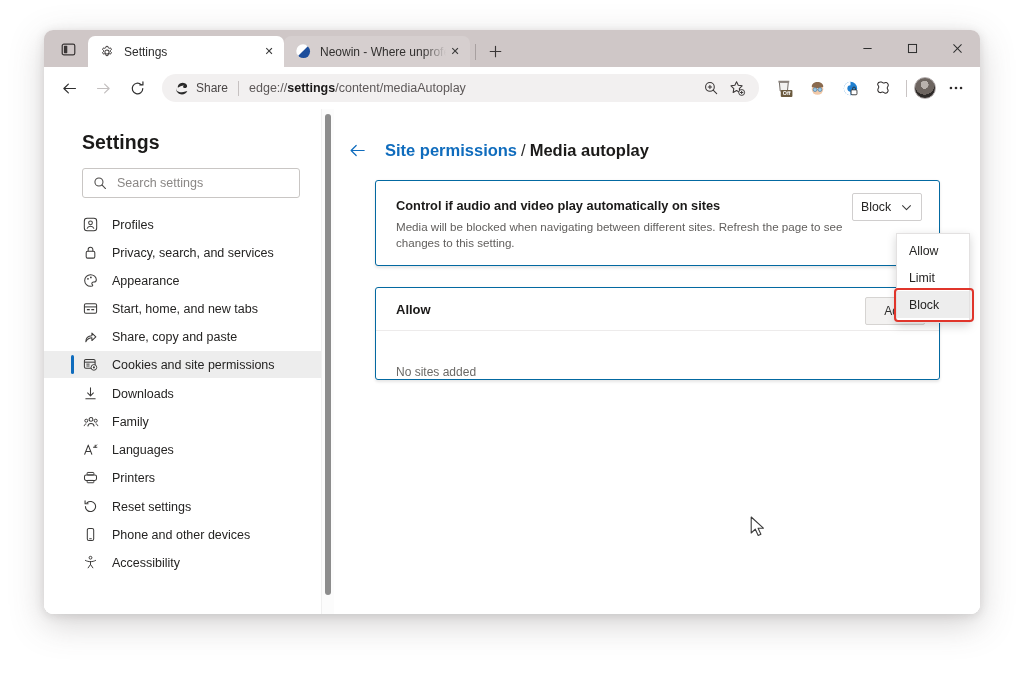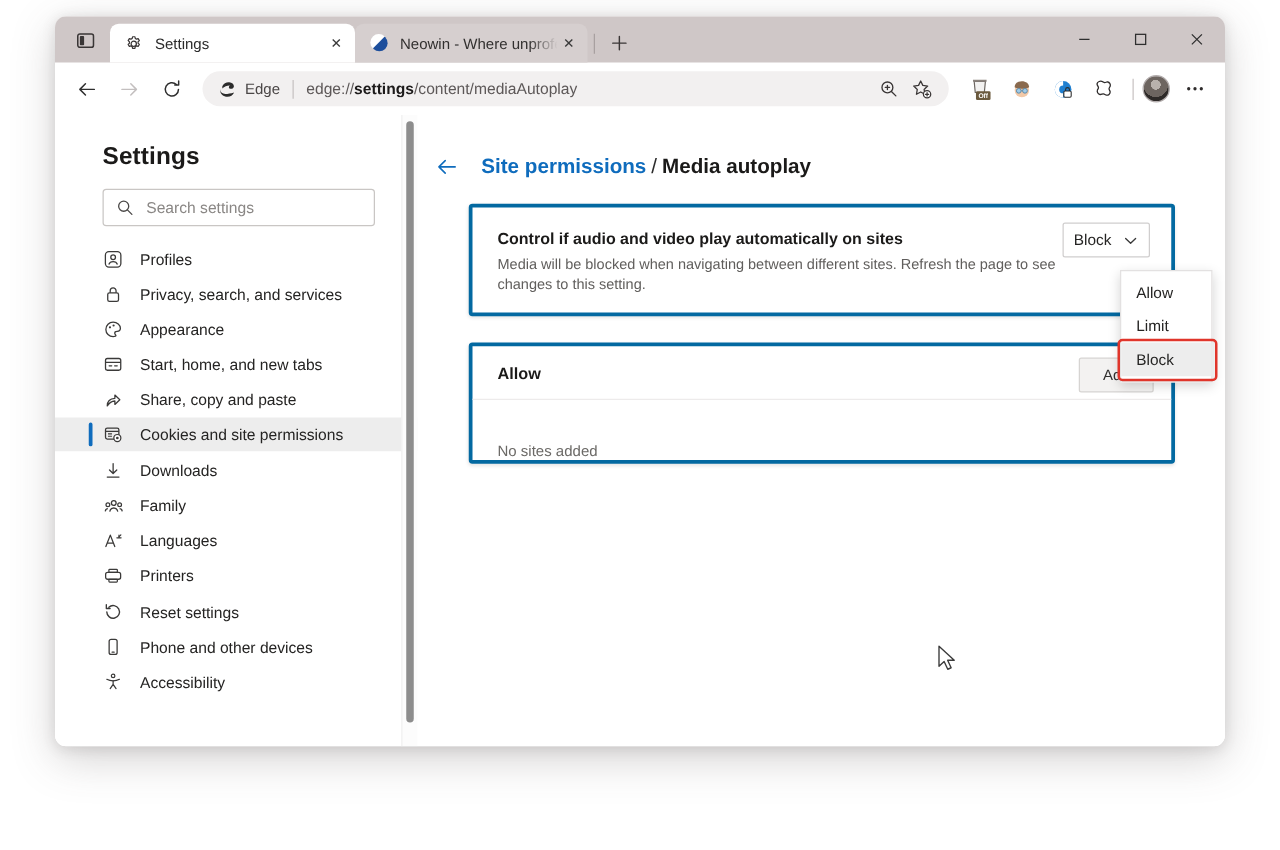--- a/index.html
+++ b/index.html
@@ -7,21 +7,21 @@
     width: 1024px; height: 680px;
     background: #ffffff;
     font-family: "Liberation Sans", sans-serif;
     overflow: hidden;
   }
   #root { position: relative; width: 1024px; height: 680px; background: #ffffff; }
 
   
   .window {
     position: absolute;
-    left: 44px; top: 13px;
+    left: 44px; top: 30px;
     width: 936px; height: 584px;
     background: #ffffff;
     border-radius: 9px;
     box-shadow: 0 10px 34px rgba(90,80,80,0.26), 0 2px 10px rgba(90,80,80,0.16);
     overflow: hidden;
   }
 
   
   .tabstrip {
     position: relative;
@@ -187,21 +187,21 @@
   .back-arrow { width: 22px; flex: 0 0 22px; color: #0f6cbd; display:flex; align-items:center; }
   .crumb { font-size: 16.5px; margin-left: 15px; }
   .crumb-link { color: #0f6cbd; font-weight: 600; }
   .crumb-sep { color: #2b2b2b; margin: 0 4px; }
   .crumb-cur { color: #1b1a19; font-weight: 600; }
 
   .card {
     margin: 0 0 0 41px;
     width: 565px;
     background: #ffffff;
-    border: 3px solid #0369a1;
+    border: 1px solid #0369a1;
     border-radius: 3px;
     box-shadow: 0 1.2px 3px rgba(0,0,0,0.10);
     box-sizing: border-box;
   }
   #card-control { margin-top: 20px; padding: 17px 20px 15px 20px; position: relative; }
   .ctl-title { font-size: 12.8px; font-weight: 700; color: #1b1a19; }
   .ctl-desc { font-size: 11.6px; color: #605e5c; line-height: 15.5px; margin-top: 6px; width: 455px; }
 
   #card-allow { margin-top: 21px; }
   .allow-head {
@@ -341,21 +341,21 @@
           <path d="M14.75 1.9v3.3h-3.3" stroke="#2e2e2e" stroke-width="1.25" fill="none" stroke-linecap="round" stroke-linejoin="round"></path>
         </svg>
       </div>
 
       <div class="omnibox">
         <span class="edge-chip">
           <svg width="15" height="15" viewBox="0 0 16 16">
             <path d="M14.2 10.6c-1 2.2-3.2 3.7-5.7 3.7-3.5 0-6.2-2.5-6.2-5.4 0-1.5.7-2.8 1.8-3.6C2.9 6.2 2.4 7.5 2.4 8.6c0 2 1.8 3.3 4.3 3.3 2.2 0 4.4-.5 7.5-1.3z" fill="#2b2b2b"></path>
             <path d="M4.1 5.3C5.2 3.2 7.5 1.8 10 2c2.4.2 4 1.7 4 3.3 0 1.3-1 2.2-2.4 2.2-1.1 0-1.9-.5-1.9-1.4 0-.6.3-1 .9-1.4-2.3-.1-4.7.9-6.5 2.6z" fill="#2b2b2b"></path>
           </svg>
-          <span class="edge-chip-label">Edge</span>
+          <span class="edge-chip-label">Share</span>
         </span>
         <span class="chip-div"></span>
         <span class="url"><span>edge://</span><b>settings</b><span>/content/mediaAutoplay</span></span>
         <span class="omni-right">
           <span class="omni-icon">
             <svg width="16" height="16" viewBox="0 0 18 18" fill="none">
               <circle cx="7.8" cy="7.8" r="4.9" stroke="#3a3636" stroke-width="1.2"></circle>
               <path d="M11.4 11.4l4 4M5.9 7.8h3.8M7.8 5.9v3.8" stroke="#3a3636" stroke-width="1.2" stroke-linecap="round"></path>
             </svg>
           </span>

